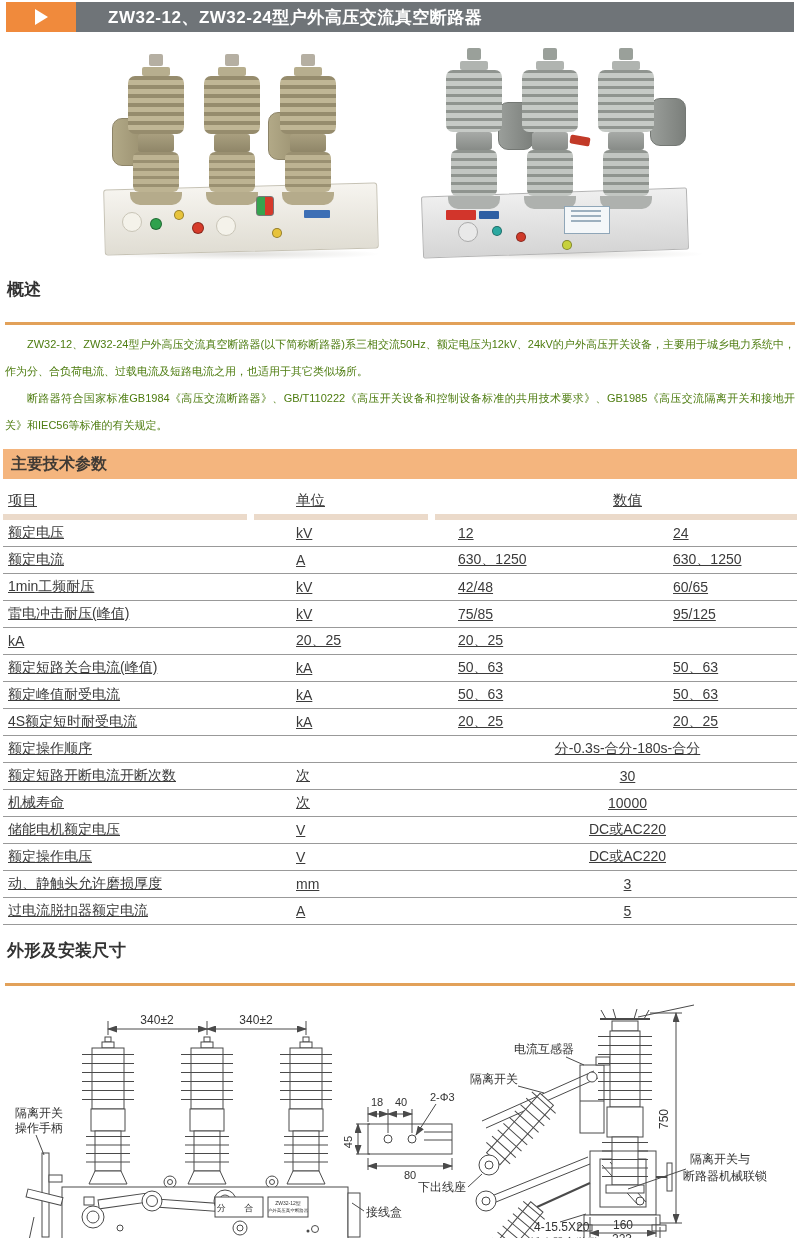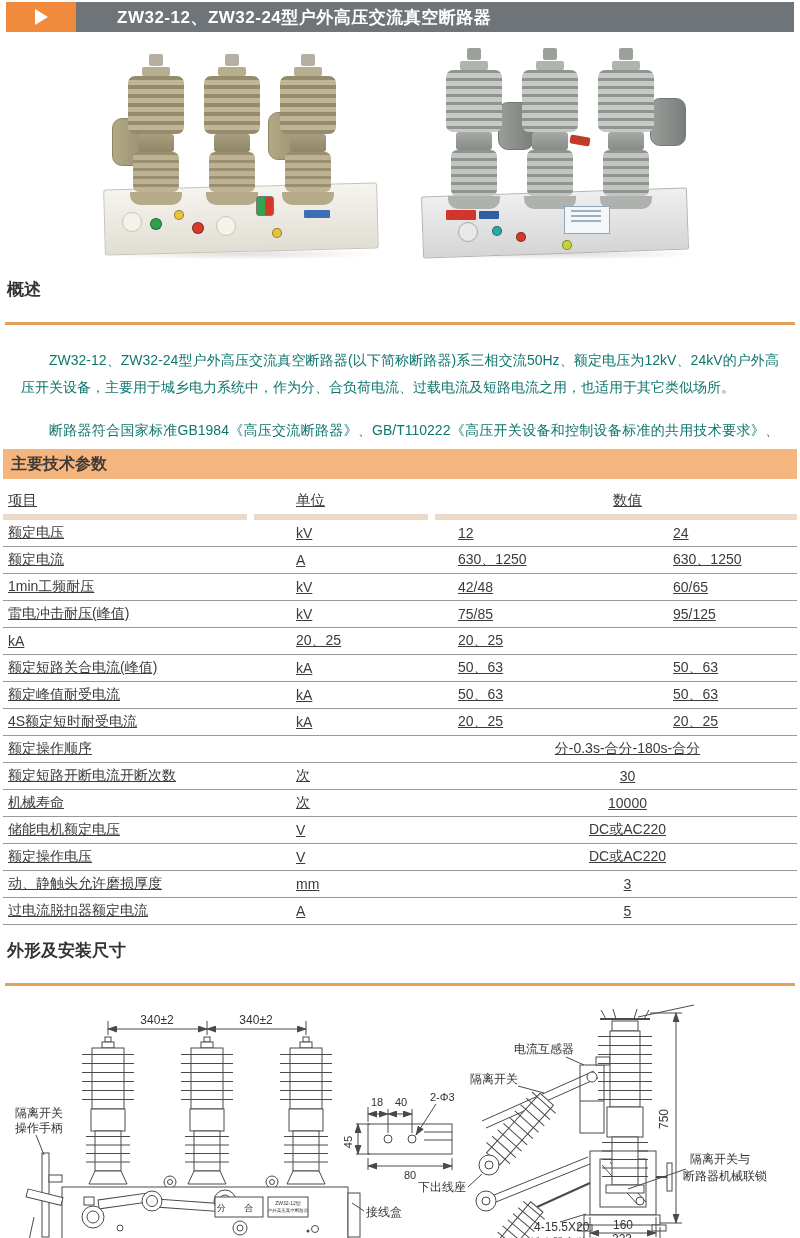--- a/index.html
+++ b/index.html
@@ -4,21 +4,21 @@
 <style>
   html,body{margin:0;padding:0;background:#fff;width:800px;height:1238px;overflow:hidden;
     font-family:"Liberation Sans","DejaVu Sans",sans-serif;color:#3c3c3c;}
   .page{position:relative;width:800px;height:1238px;background:#fff;}
 
   
   .header-row{display:flex;margin:2px 6px 0 6px;height:30px;}
   .hdr-arrow{width:70px;height:30px;background:#F08A3C;display:flex;align-items:center;justify-content:center;}
   .tri{width:0;height:0;border-top:8px solid transparent;border-bottom:8px solid transparent;border-left:13px solid #fff;}
   .hdr-bar{flex:1;background:#6F7478;color:#fff;font-size:17px;font-weight:bold;
-    display:flex;align-items:center;padding-left:41px;letter-spacing:.5px;}
+    display:flex;align-items:center;padding-left:32px;letter-spacing:.5px;}
 
   
   .photos{position:relative;height:230px;margin-top:6px;}
   .photo{position:absolute;top:2px;width:310px;height:226px;}
   .baseL{position:absolute;left:16px;top:146px;width:272px;height:64px;background:linear-gradient(180deg,#f6f4ef,#e0ddd3);
     border:1px solid #c6c2b4;border-radius:3px;transform:rotate(-1.5deg);}
   .baseR{position:absolute;left:10px;top:152px;width:264px;height:60px;background:linear-gradient(180deg,#efefef,#d5d5d5);
     border:1px solid #b3b3b3;border-radius:2px;transform:rotate(-2deg);}
   .shadowP{position:absolute;left:12px;top:208px;width:282px;height:12px;
     background:radial-gradient(ellipse at center, rgba(60,55,40,.16), rgba(0,0,0,0) 70%);}
@@ -54,21 +54,21 @@
   .plate div{width:30px;height:2px;background:#9db0bf;margin-bottom:3px;}
   .logoR{position:absolute;display:flex;align-items:center;gap:3px;}
   .logoR .r{width:30px;height:10px;background:#d2352b;border-radius:1px;}
   .logoR .b{width:20px;height:8px;background:#2e5fa3;border-radius:1px;}
 
   
   .content{margin:0 5px;}
   h2.sec{font-size:17px;font-weight:bold;color:#333;margin:10px 0 0 0;padding:0 0 21px 2px;
     border-bottom:3px solid #E2A159;}
   .text-block{height:118px;overflow:hidden;margin-top:6px;}
-  .text-block p{margin:16px;font-size:14px;line-height:27px;text-indent:2em;text-align:justify;color:#0f766e;}
+  .text-block p{margin:0;font-size:11px;line-height:27px;text-indent:2em;text-align:justify;color:#4d7c0f;}
 
   .param-bar{margin:0 3px;height:30px;background:#F4B57E;color:#3f3a35;font-size:16px;font-weight:bold;
     display:flex;align-items:center;padding-left:8px;box-sizing:border-box;}
 
   .table{margin:8px 3px;text-decoration:underline;}
   .thead{display:grid;grid-template-columns:288px 162px 215px 1fr;height:27px;align-items:center;
     font-size:14.5px;color:#3b3b3b;padding-left:5px;}
   .thead .cv{grid-column:3/5;text-align:center;}
   .band{display:flex;height:6px;}
   .band div{background:#EBDACA;height:6px;}

